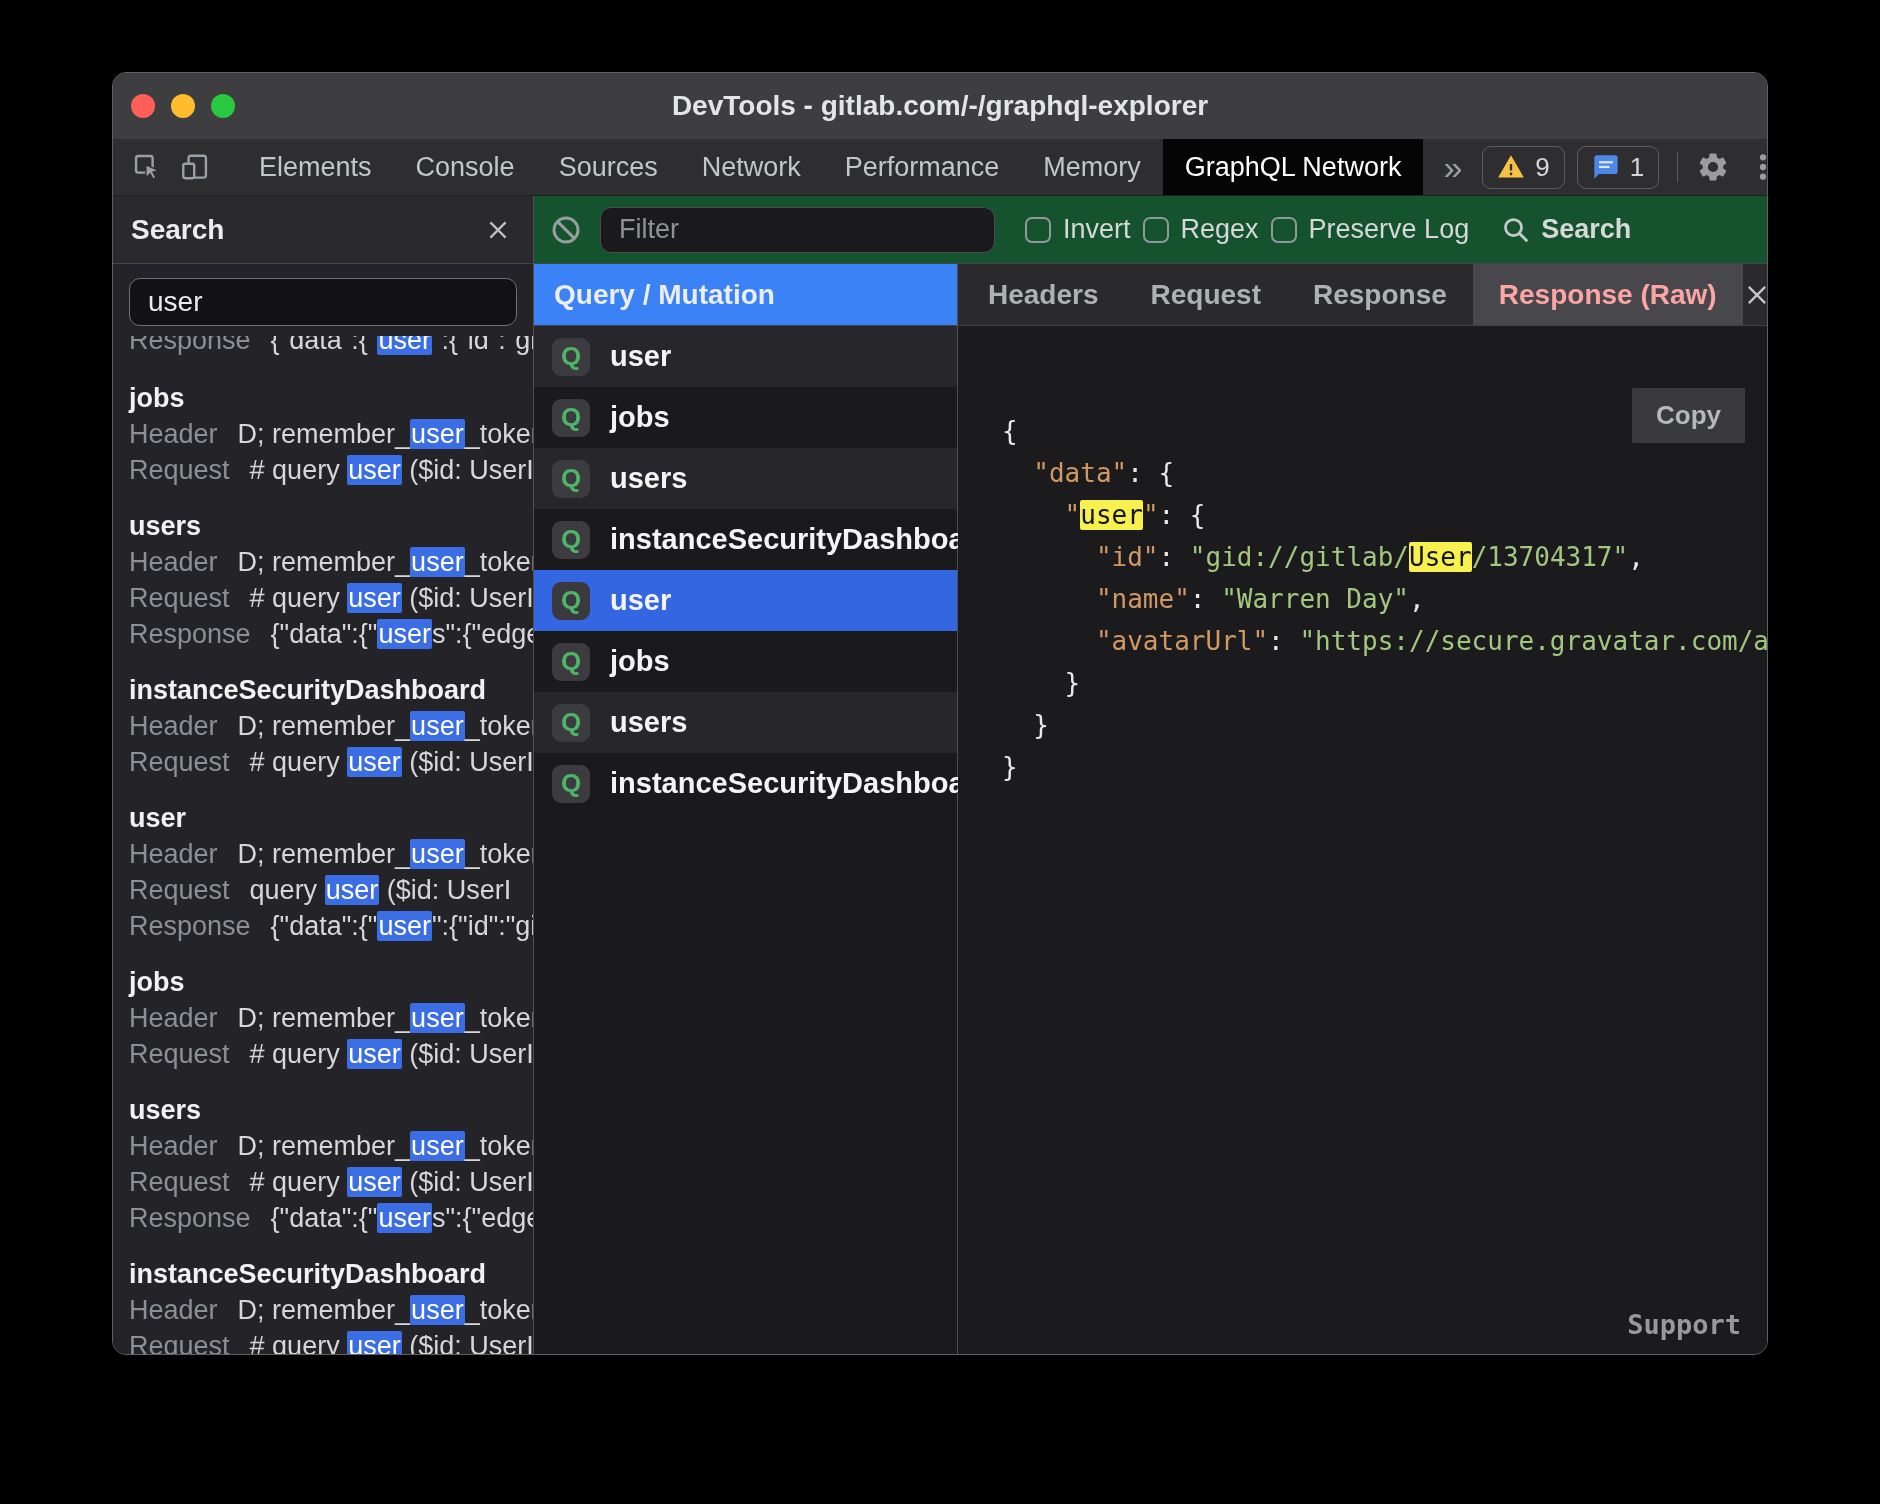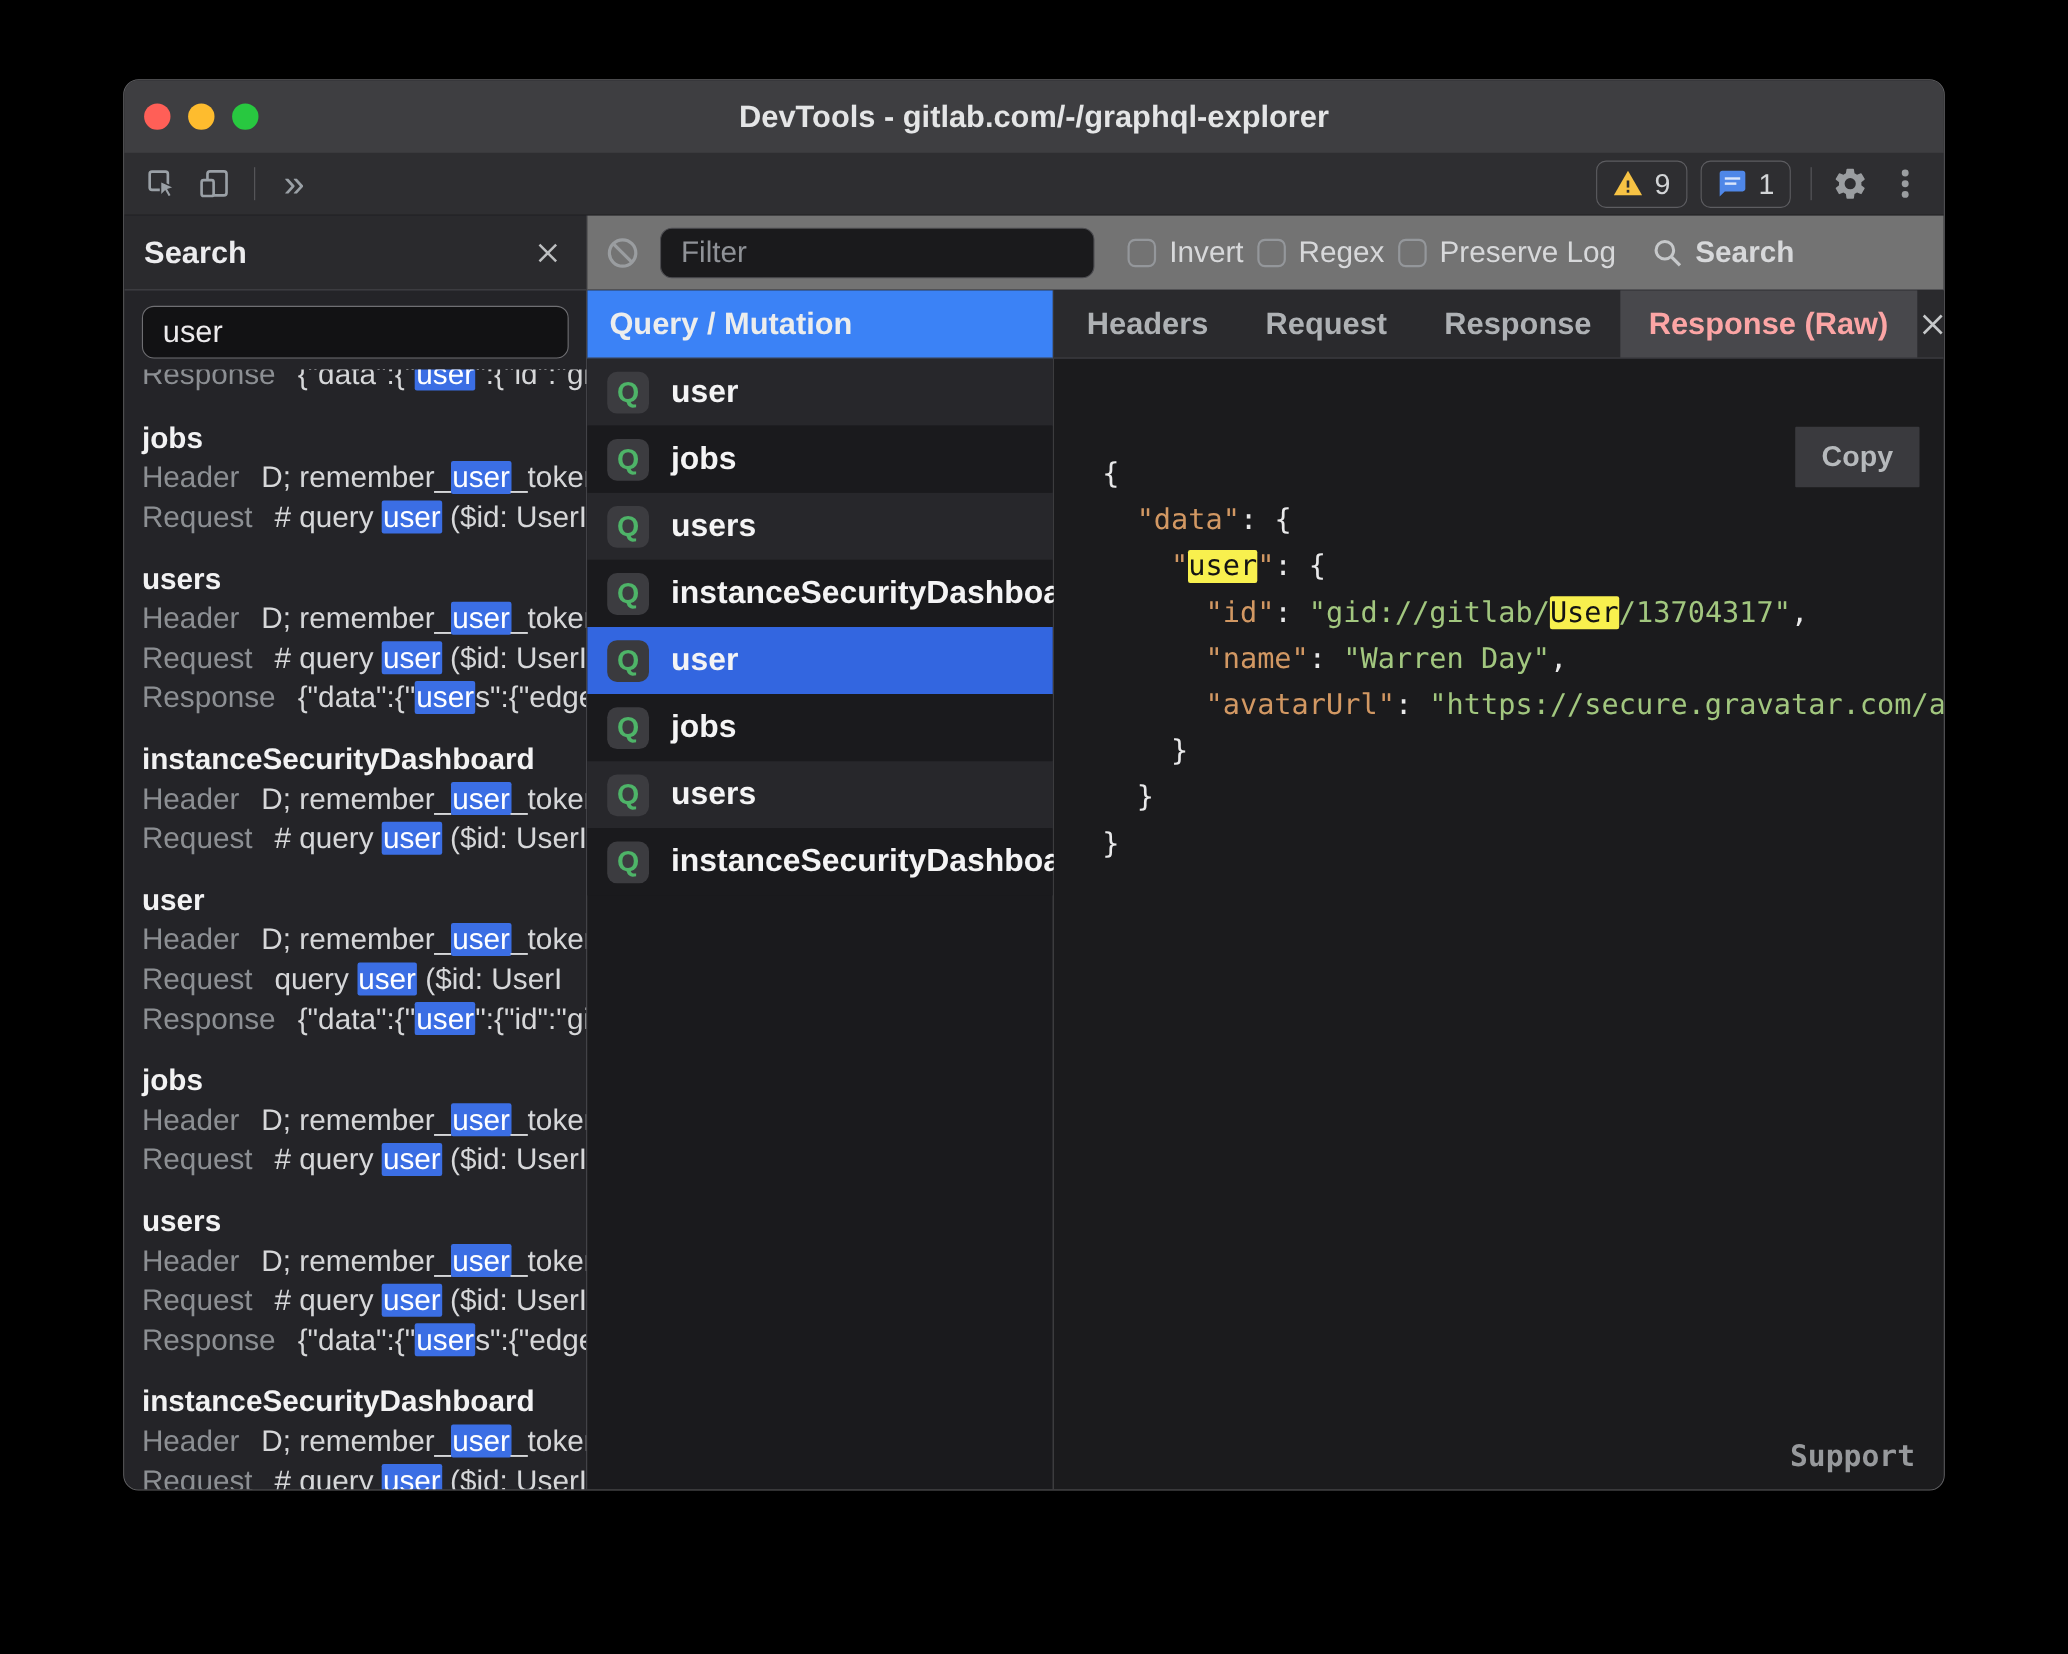--- a/index.html
+++ b/index.html
@@ -33,21 +33,21 @@
   
   .main{flex:1;display:flex;min-height:0;}
   .left-col{width:421px;flex:none;border-right:1px solid #505054;display:flex;flex-direction:column;background:#242428;}
   .right-wrap{flex:1;display:flex;flex-direction:column;min-width:0;}
 
   
   .search-head{height:68px;flex:none;display:flex;align-items:center;padding:0 22px 0 18px;
     border-bottom:1px solid #454549;background:#2a2a2d;}
   .search-head .t{color:#ececee;font-size:28px;font-weight:700;}
   .search-head .x{margin-left:auto;}
-  .toolbar{height:68px;flex:none;display:flex;align-items:center;background:#737373;
+  .toolbar{height:68px;flex:none;display:flex;align-items:center;background:#14532d;
     border-bottom:1px solid #454549;padding:0 24px 0 16px;gap:18px;}
   .filter{width:395px;height:46px;background:#1a1a1c;border:1.5px solid #4c4c50;border-radius:11px;
     color:#e8e8ea;font-size:27px;padding:0 18px;outline:none;font-family:"Liberation Sans",sans-serif;}
   .filter::placeholder{color:#8f9297;}
   .cb{display:flex;align-items:center;gap:12px;margin-left:12px;color:#d7d8da;font-size:27px;white-space:nowrap;}
   .cb .box{width:26px;height:26px;border:2px solid #94979b;border-radius:7px;background:transparent;flex:none;}
   .search-ctl{display:flex;align-items:center;gap:10px;margin-left:14px;color:#d7d8da;font-size:27px;font-weight:700;}
 
   
   .sinput-wrap{padding:14px 16px 10px 16px;flex:none;}
@@ -116,20 +116,29 @@
         </svg>
       </span>
       <span class="icon">
         <svg width="32" height="32" viewBox="0 0 24 24">
           <rect x="7.2" y="3.6" width="13" height="16.4" rx="1.8" fill="none" stroke="#9aa0a6" stroke-width="1.8"></rect>
           <rect x="3.2" y="9.6" width="8.2" height="10.8" rx="1.4" fill="#2e2e31" stroke="#9aa0a6" stroke-width="1.8"></rect>
         </svg>
       </span>
     </div>
     <div class="tb-sep"></div>
+    <div id="tabs-host" style="display:flex;align-items:stretch;">
+        <div class="tab">Elements</div>
+        <div class="tab">Console</div>
+        <div class="tab">Sources</div>
+        <div class="tab">Network</div>
+        <div class="tab">Performance</div>
+        <div class="tab">Memory</div>
+        <div class="tab active">GraphQL Network</div>
+      </div>
     <div class="overflow">»</div>
     <div class="tb-right">
       <div class="badgebox">
         <span class="icon">
           <svg width="28" height="28" viewBox="0 0 24 24">
             <path d="M1 21h22L12 2 1 21z" fill="#f6c244"></path>
             <rect x="11" y="9.5" width="2" height="5.5" fill="#2e2e31"></rect>
             <rect x="11" y="16.8" width="2" height="2.2" fill="#2e2e31"></rect>
           </svg>
         </span>

